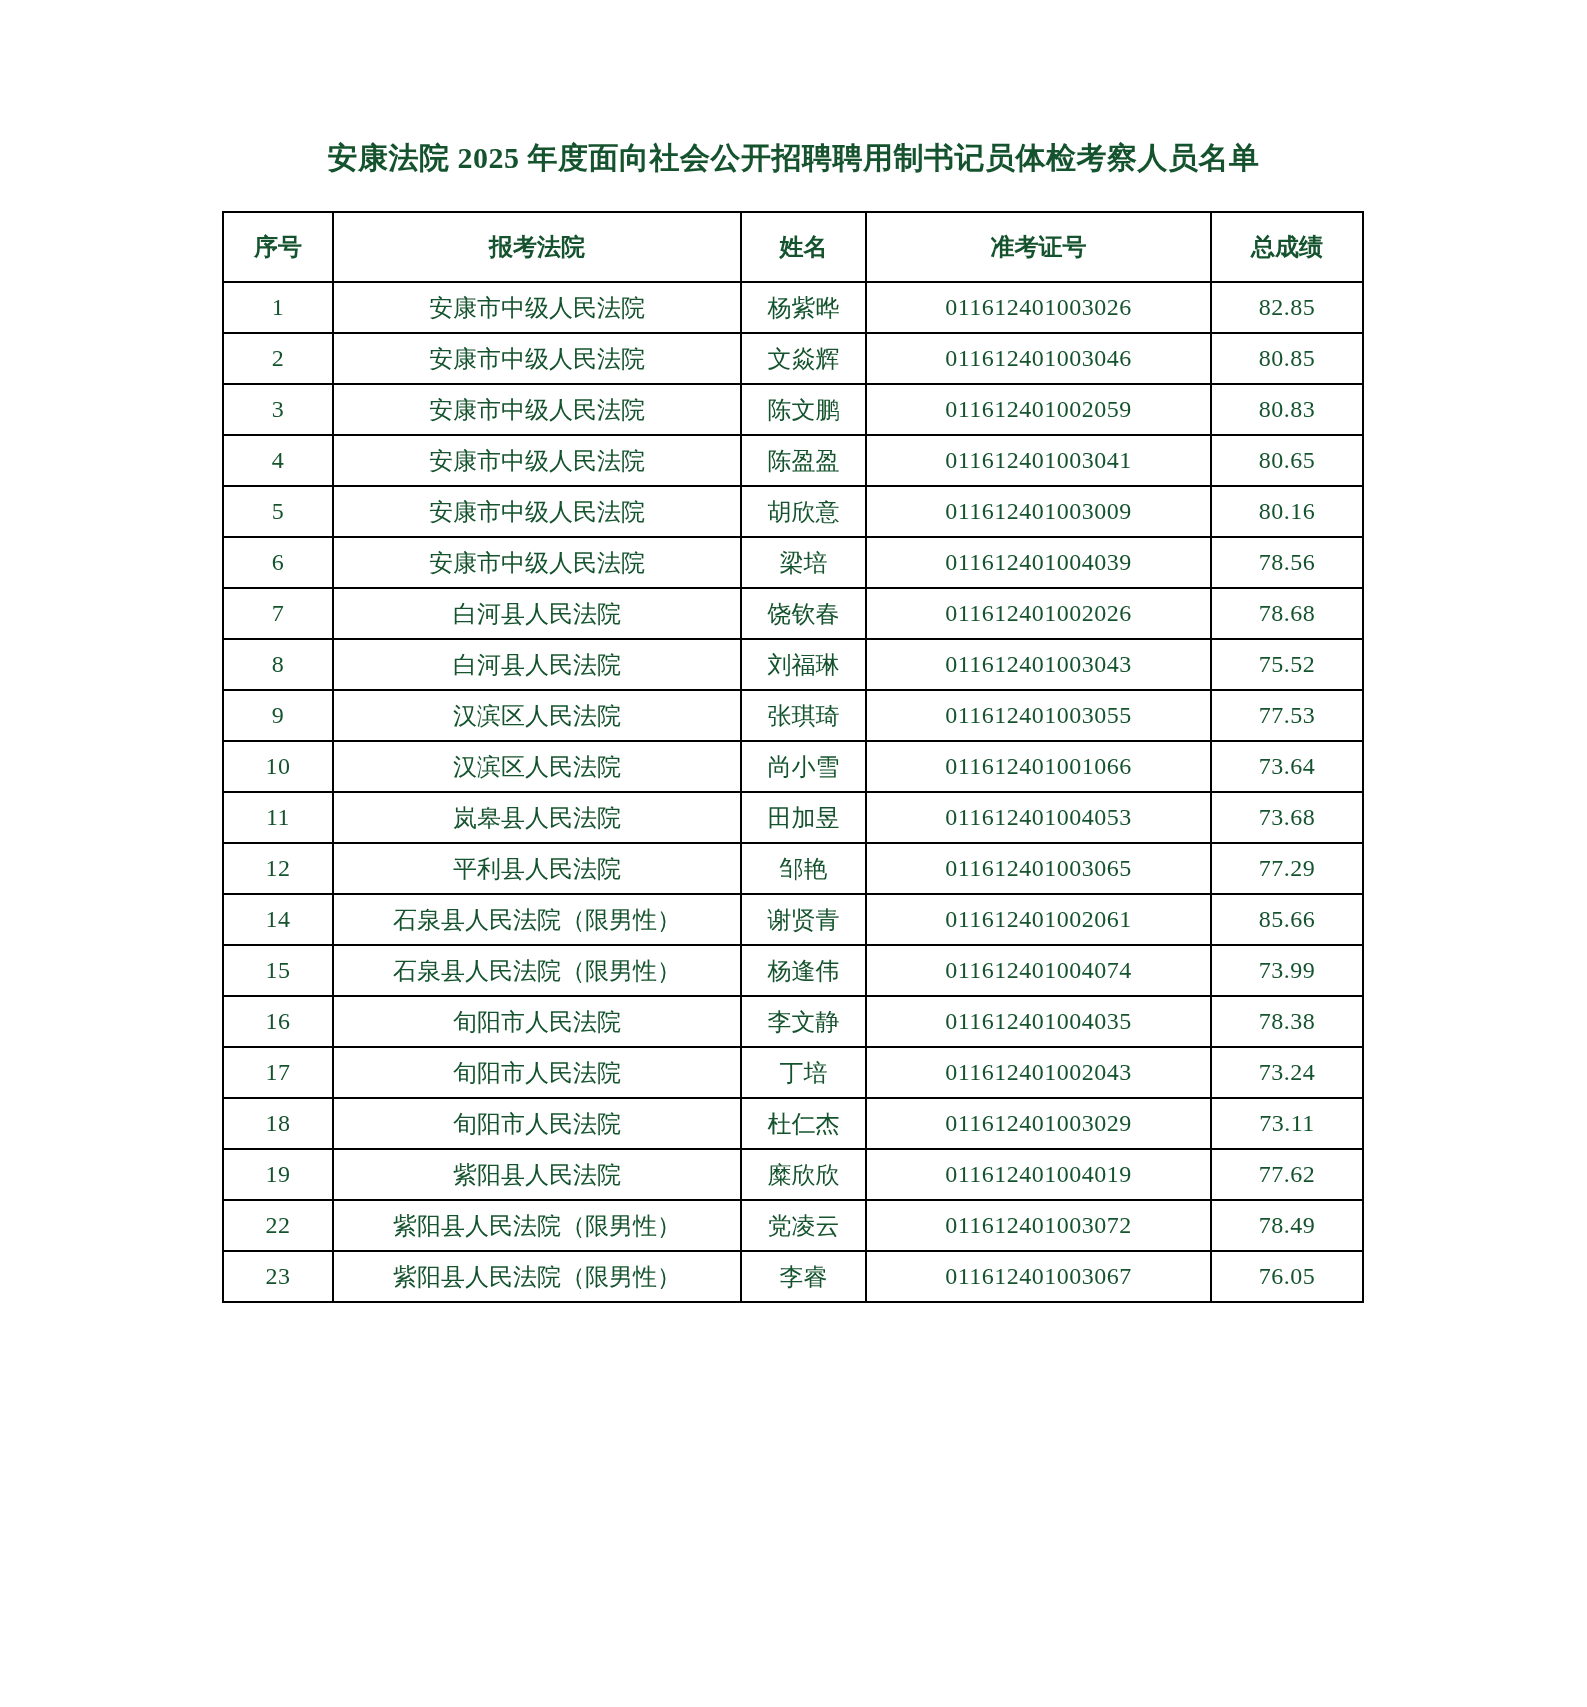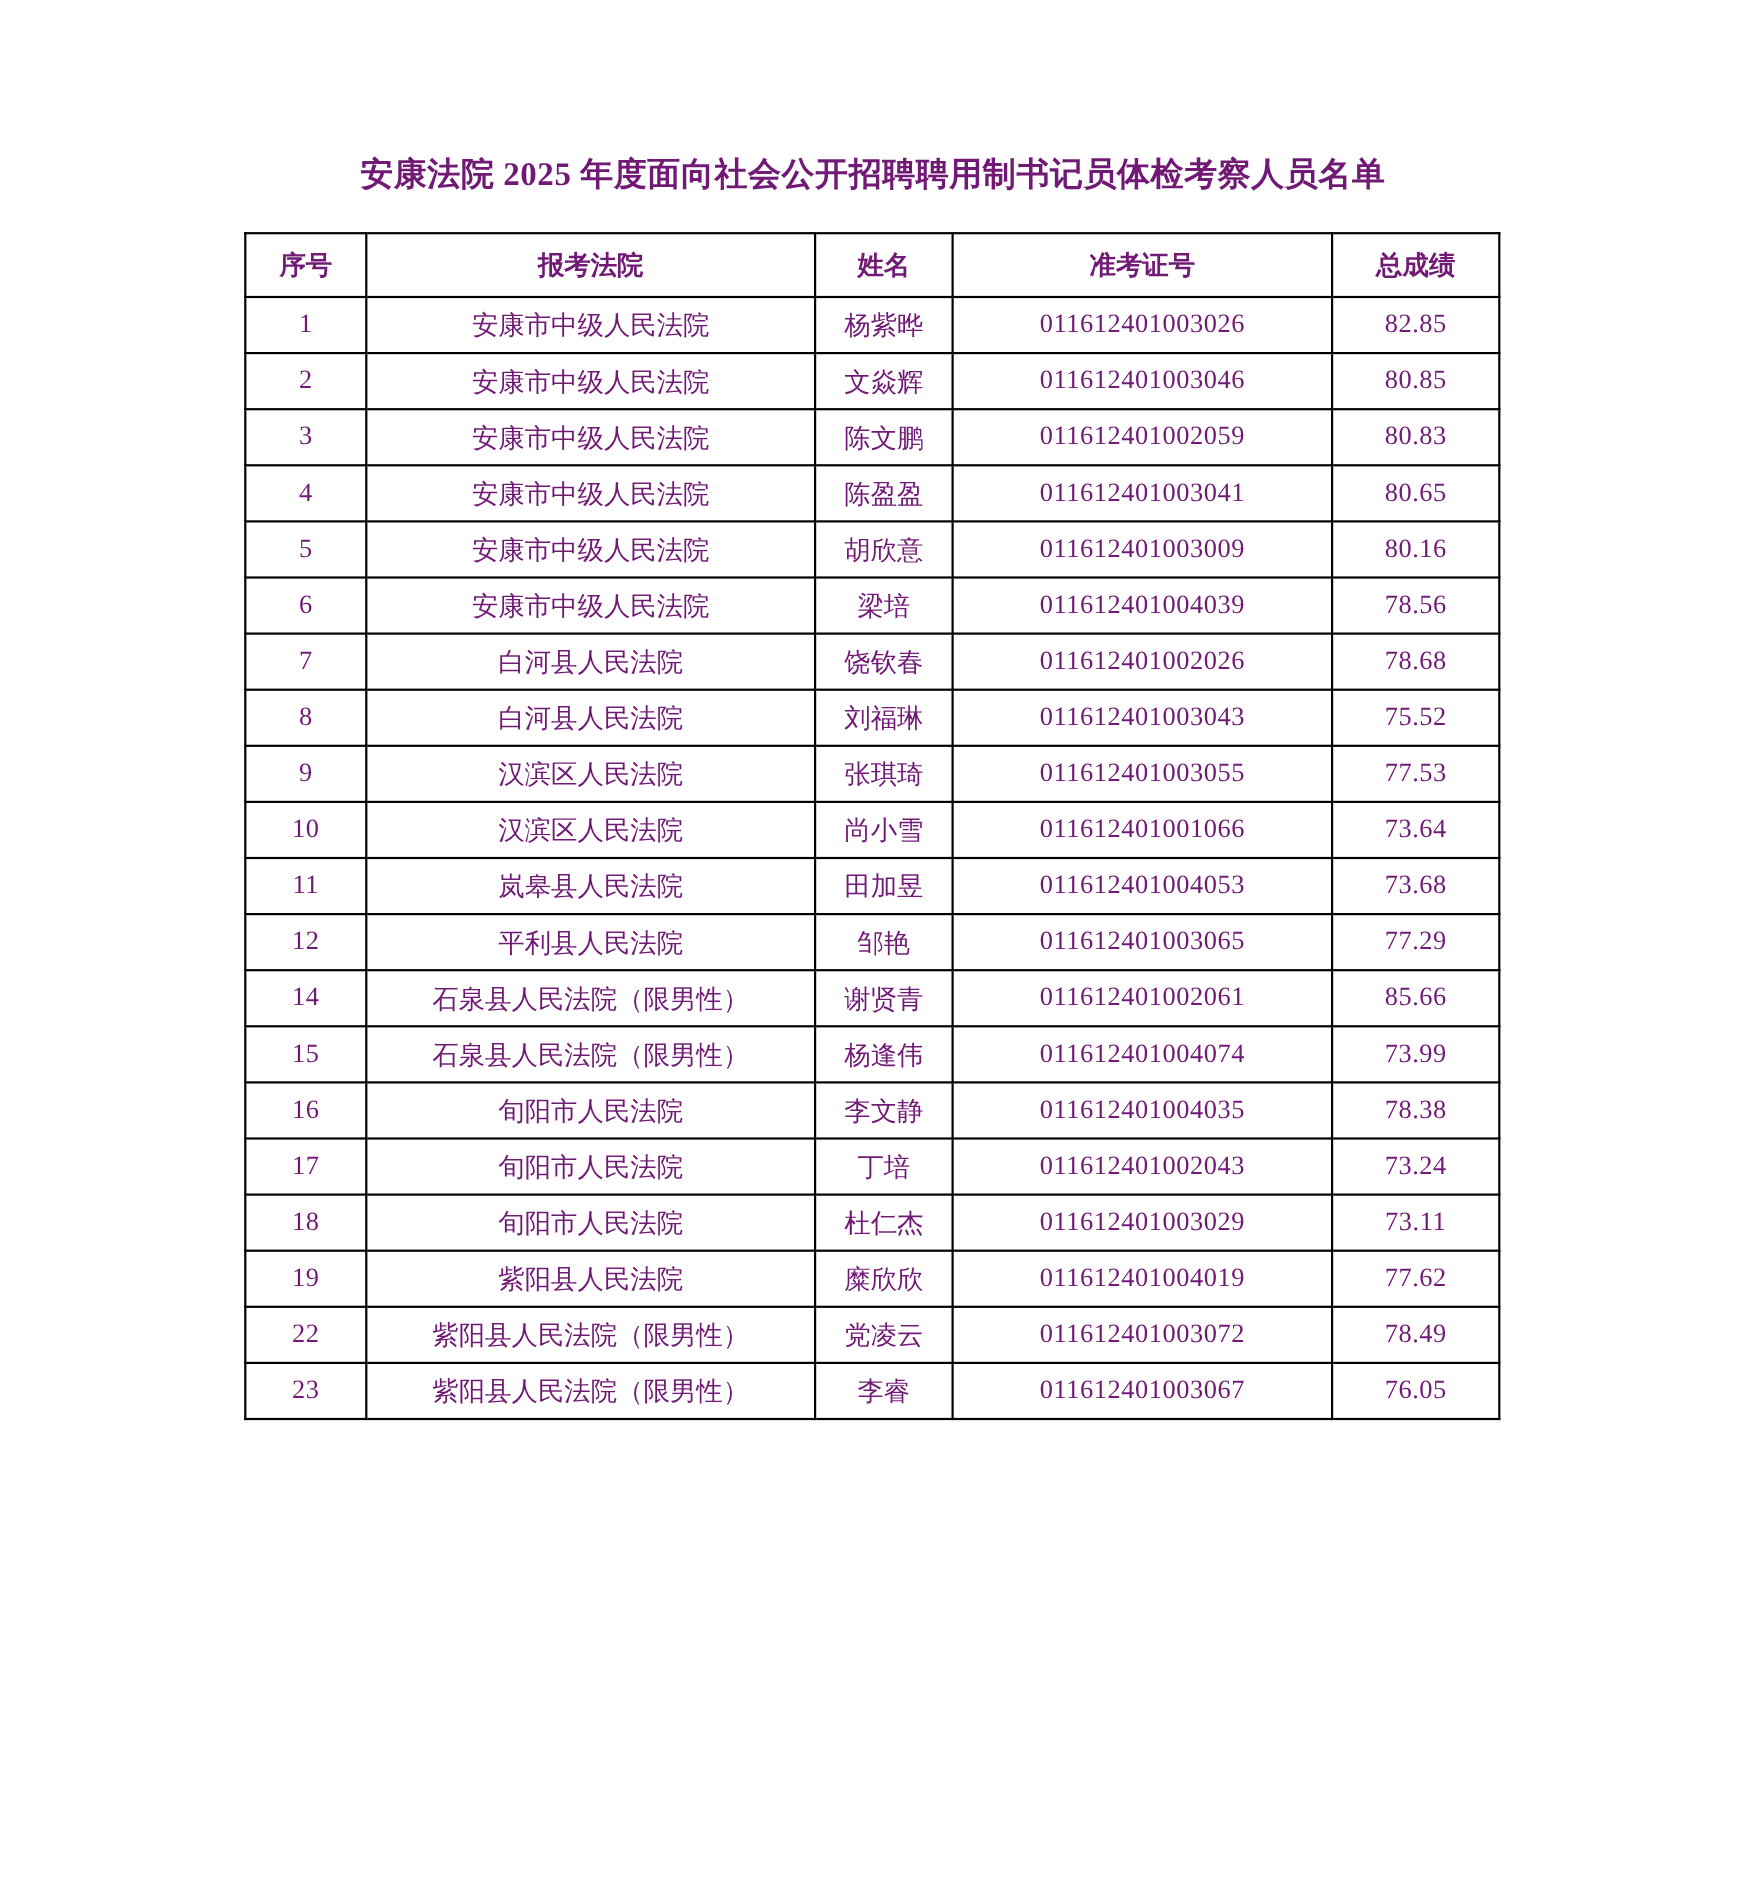--- a/index.html
+++ b/index.html
@@ -6,21 +6,21 @@
   html, body {
     margin: 0;
     padding: 0;
     background: #ffffff;
   }
   .page {
     position: relative;
     width: 1587px;
     height: 1707px;
     background: #ffffff;
-    color: #701a75;
+    color: #14532d;
     font-family: "Liberation Serif", "DejaVu Serif", serif;
     overflow: hidden;
   }
   .doc-title {
     position: absolute;
     top: 138px;
     left: 0;
     width: 1587px;
     margin: 0;
     text-align: center;
@@ -40,21 +40,21 @@
   table.roster th,
   table.roster td {
     border: 2px solid #000000;
     text-align: center;
     vertical-align: middle;
     padding: 0;
     overflow: hidden;
     white-space: nowrap;
   }
   table.roster th {
-    height: 58px;
+    height: 70px;
     font-size: 24px;
     font-weight: bold;
   }
   table.roster td {
     height: 51px;
     font-size: 24px;
     font-weight: normal;
   }
   td.cell-ticket, td.cell-score, td.cell-no {
     font-family: "Liberation Serif", "DejaVu Serif", serif;

